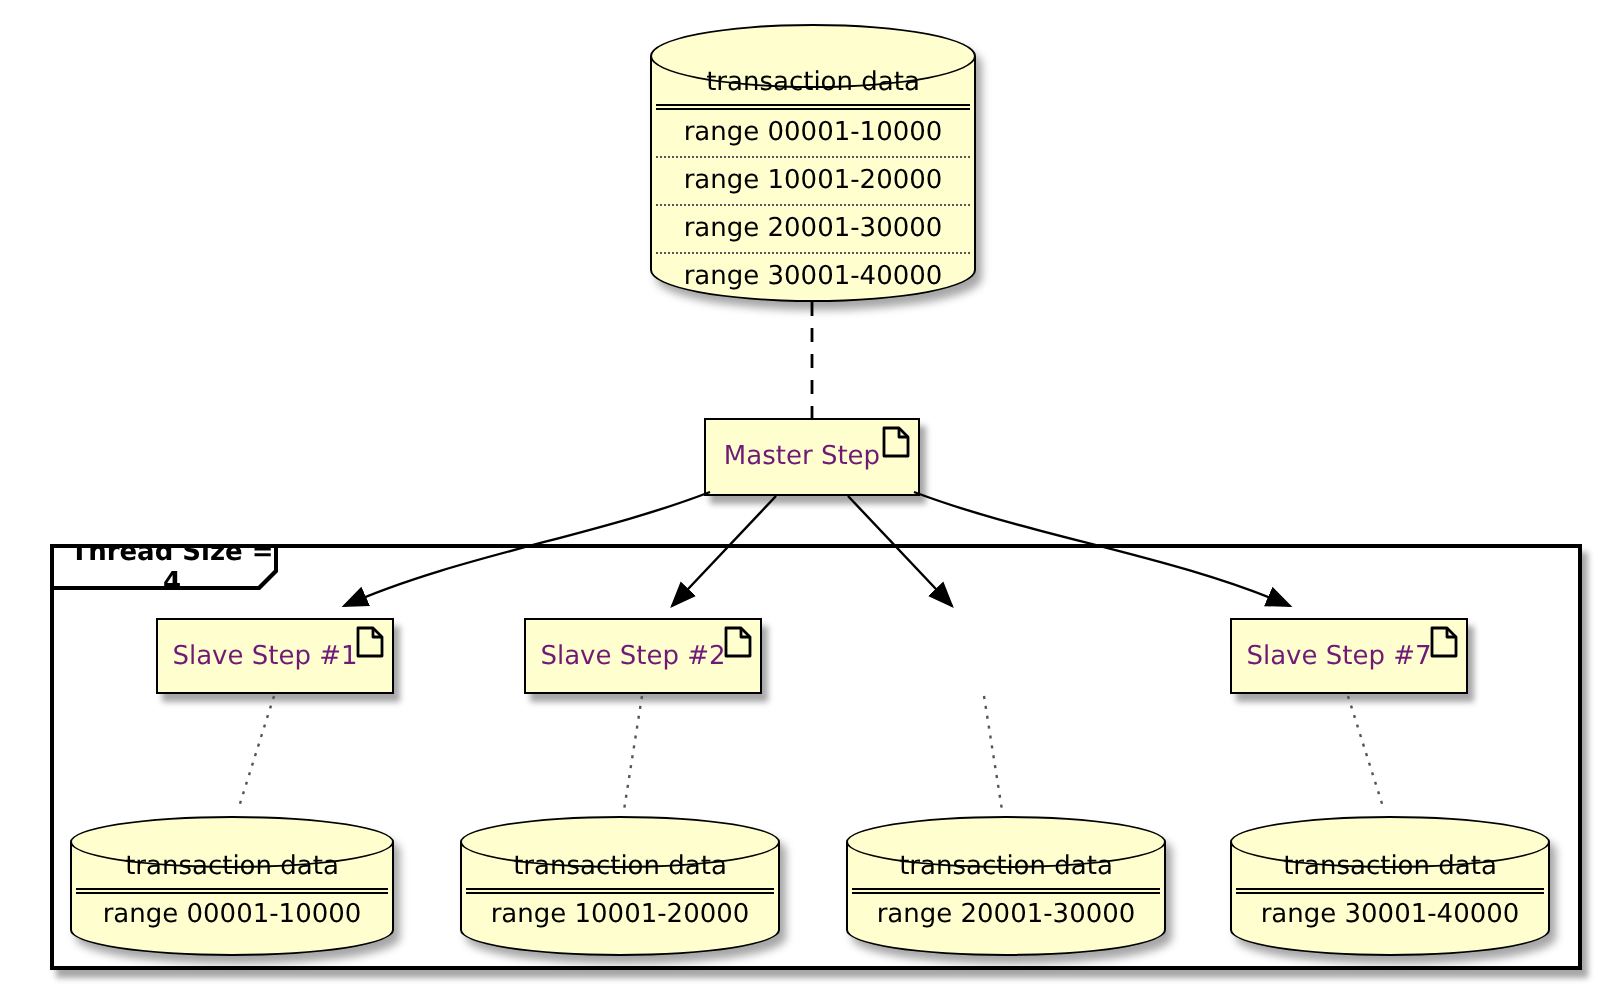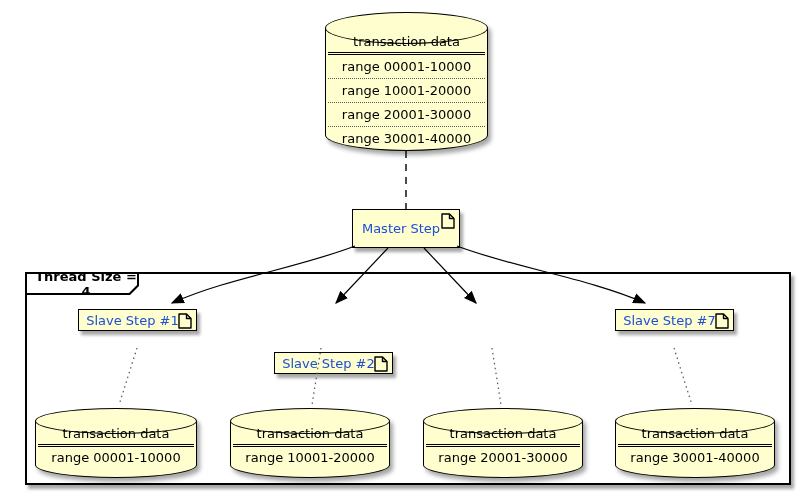--- a/index.html
+++ b/index.html
@@ -28,27 +28,27 @@
   .small-db{top:408px;width:160px;height:70px;}
   .small-db .c-top{top:0;height:26px;}
   .small-db .c-bottom{bottom:0;height:26px;}
   .small-db .c-body{top:13px;bottom:13px;}
   .small-db .cyl-content{top:15px;}
   .small-db .db-title{height:21px;}
   .small-db .db-range{height:21px;}
 
   
   .step{position:absolute;background:#FEFECE;border:1.5px solid #000;box-sizing:border-box;
-        display:flex;align-items:center;justify-content:center;font-size:13px;color:#1d4ed8;
+        display:flex;align-items:center;justify-content:center;font-size:13px;color:#701a75;
         box-shadow:3px 4px 3px rgba(0,0,0,0.35);padding-right:10px;}
   .artifact{position:absolute;top:3px;right:4px;width:14px;height:16px;}
 
   .master{left:352px;top:209px;width:108px;height:39px;}
-  .slave{top:309px;width:119px;height:22px;}
-  .s1{left:78px;} .s2{left:274px;margin-top:43px;} .s3{left:433px;} .s4{left:615px;}
+  .slave{top:309px;width:119px;height:38px;}
+  .s1{left:78px;} .s2{left:262px;} .s3{left:433px;} .s4{left:615px;}
 
   
   .frame{position:absolute;left:25px;top:272px;width:766px;height:213px;border:2px solid #000;
          box-sizing:border-box;box-shadow:3px 4px 3px rgba(0,0,0,0.35);z-index:1;}
   .tab-outer{position:absolute;left:25px;top:272px;width:114px;height:23px;background:#000;z-index:4;
              clip-path:polygon(0 0,100% 0,100% calc(100% - 9px),calc(100% - 9px) 100%,0 100%);}
   .tab-inner{position:absolute;left:2px;top:2px;right:2px;bottom:2px;background:#fff;
              clip-path:polygon(0 0,100% 0,100% calc(100% - 8px),calc(100% - 8px) 100%,0 100%);
              display:flex;align-items:center;padding-left:8px;font-size:13px;font-weight:bold;color:#000;box-sizing:border-box;}
 

